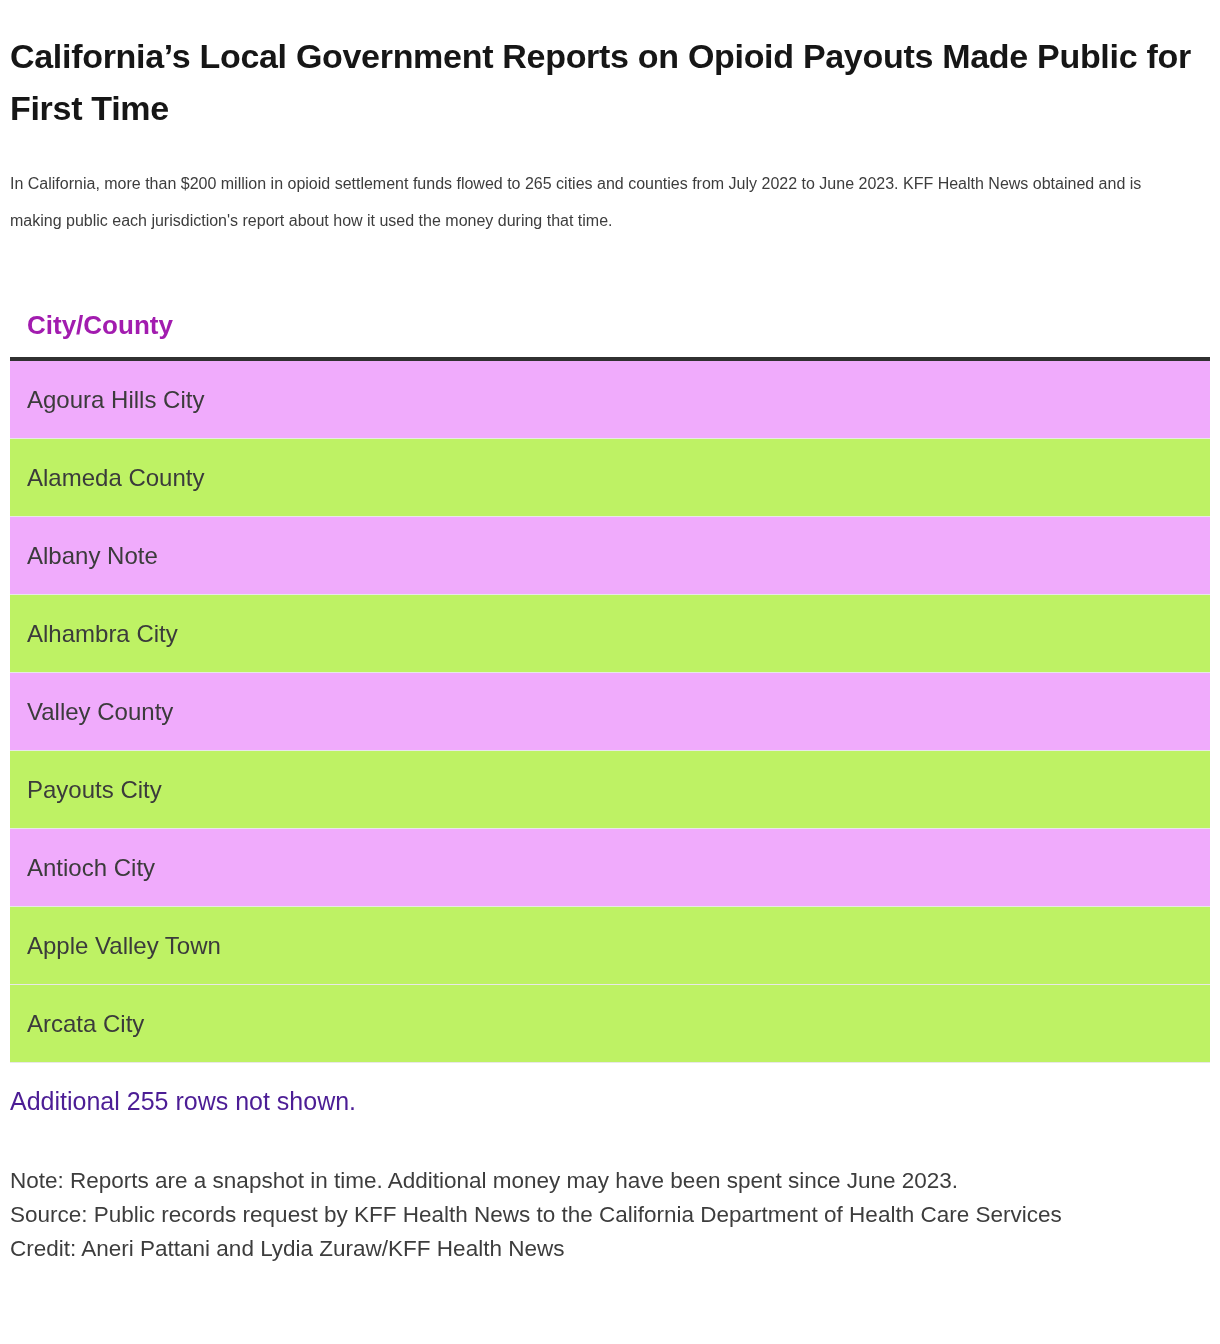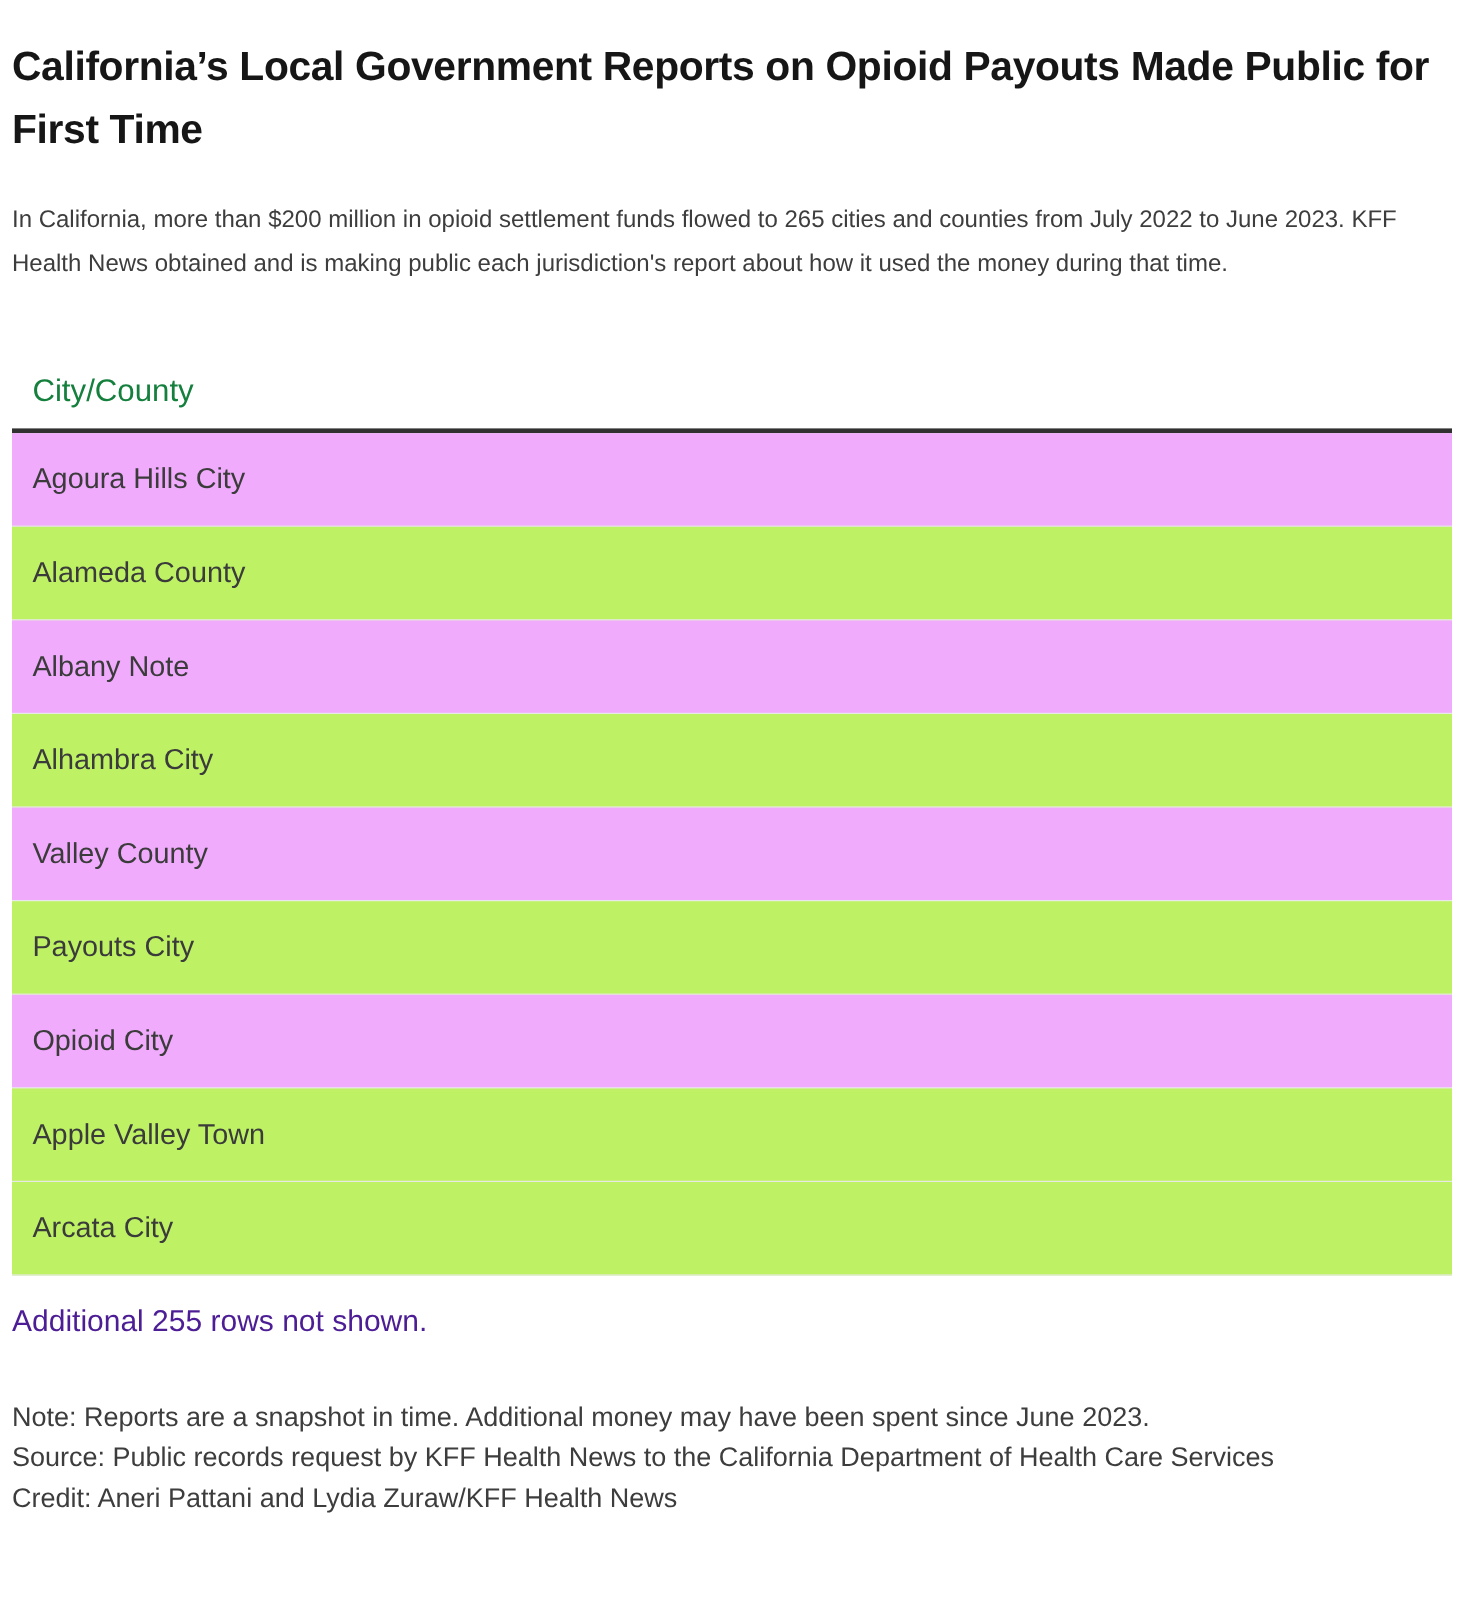--- a/index.html
+++ b/index.html
@@ -17,33 +17,33 @@
     margin-top: 30px;
     font-size: 34px;
     line-height: 52px;
     font-weight: 700;
     letter-spacing: -0.3px;
     color: #161616;
     max-width: 1200px;
   }
   .intro {
     margin-top: 31px;
-    font-size: 20px;
+    font-size: 16px;
     line-height: 37px;
     color: #3d3d3d;
     max-width: 1155px;
   }
 
   .table-wrap { margin-top: 0; }
   .col-header {
     margin-top: 71px;
     padding-left: 17px;
     font-size: 26px;
-    font-weight: 400;
-    color: #15803d;
+    font-weight: 700;
+    color: #a21caf;
   }
   .header-rule {
     margin-top: 16px;
     height: 4px;
     background: #313131;
     width: 1200px;
   }
   .table-body { width: 1200px; }
   .trow {
     height: 78px;
@@ -96,21 +96,21 @@
         <div class="trow alt">
           <span>Alhambra City</span>
         </div>
         <div class="trow">
           <span>Valley County</span>
         </div>
         <div class="trow alt">
           <span>Payouts City</span>
         </div>
         <div class="trow">
-          <span>Opioid City</span>
+          <span>Antioch City</span>
         </div>
         <div class="trow alt">
           <span>Apple Valley Town</span>
         </div>
         <div class="trow alt">
           <span>Arcata City</span>
         </div>
       </div>
   </div>
 

